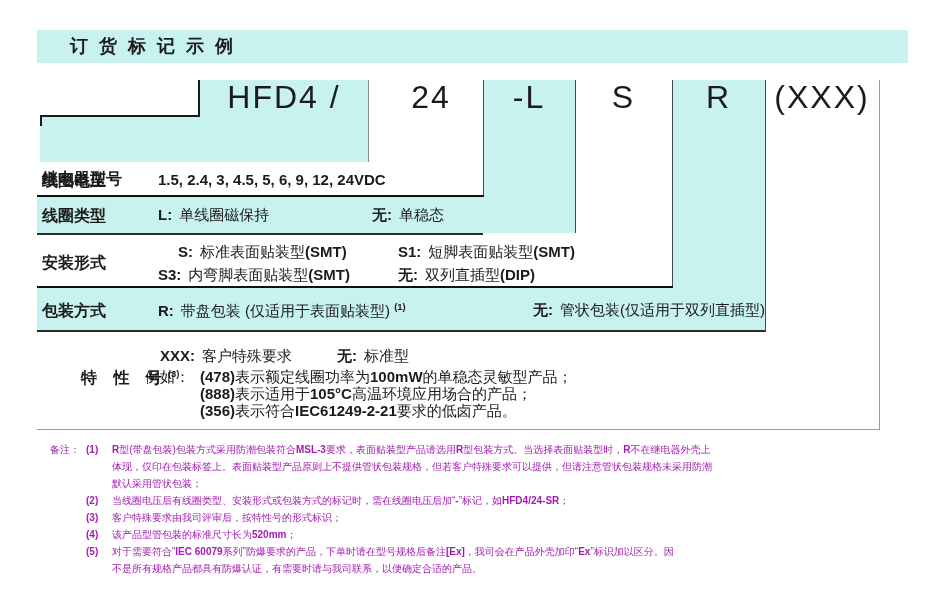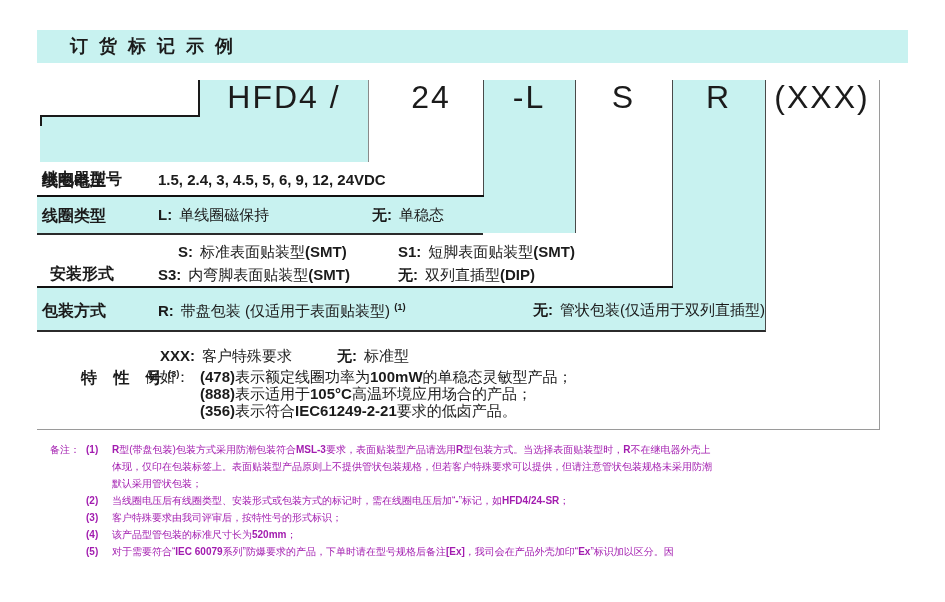--- a/index.html
+++ b/index.html
@@ -39,21 +39,21 @@
   #code-voltage{left:368px; width:126px;}
   #code-type   {left:483px; width:92px;}
   #code-mount  {left:575px; width:97px;}
   #code-pack   {left:672px; width:93px;}
   #code-feat   {left:765px; width:114px;}
   
   .rowlabel{font-size:16px; font-weight:bold; white-space:nowrap;}
   #lab-model {left:42px; top:129px;margin-top:40px;}
   #lab-volt  {left:42px; top:171px;}
   #lab-type  {left:42px; top:206px;}
-  #lab-mount {left:42px; top:264px;margin-left:8px;}
+  #lab-mount {left:42px; top:253px;}
   #lab-pack  {left:42px; top:301px;}
   #lab-feat  {left:42px; top:368px; letter-spacing:6px;margin-left:39px;}
   sup.marker, .sup{font-size:9.5px; vertical-align:6px; font-weight:bold; letter-spacing:0;}
   
   .content{font-size:15px; white-space:nowrap;}
   .b{font-weight:bold;}
   .okey{font-weight:bold; margin-right:7px;}
   #volt-values{left:158px; top:171px;}
   #type-opt-0 {left:158px; top:206px;}
   #type-opt-1 {left:336px; top:206px;margin-left:36px;}
@@ -166,17 +166,18 @@
       <div class="nmark">(4)</div>
       <div class="ntext">
         <div class="nline"><span>该产品型管包装的标准尺寸长为</span><span class="b">520mm</span><span>；</span></div>
       </div>
     </div>
     <div class="nrow">
       <div class="nprefix"></div>
       <div class="nmark">(5)</div>
       <div class="ntext">
         <div class="nline"><span>对于需要符合“</span><span class="b">IEC 60079</span><span>系列”防爆要求的产品，下单时请在型号规格后备注</span><span class="b">[Ex]</span><span>，我司会在产品外壳加印“</span><span class="b">Ex</span><span>”标识加以区分。因</span></div>
+        <div class="nline"><span>不是所有规格产品都具有防爆认证，有需要时请与我司联系，以便确定合适的产品。</span></div>
       </div>
     </div>
   </div>
 
 </div>
 
 </body></html>

